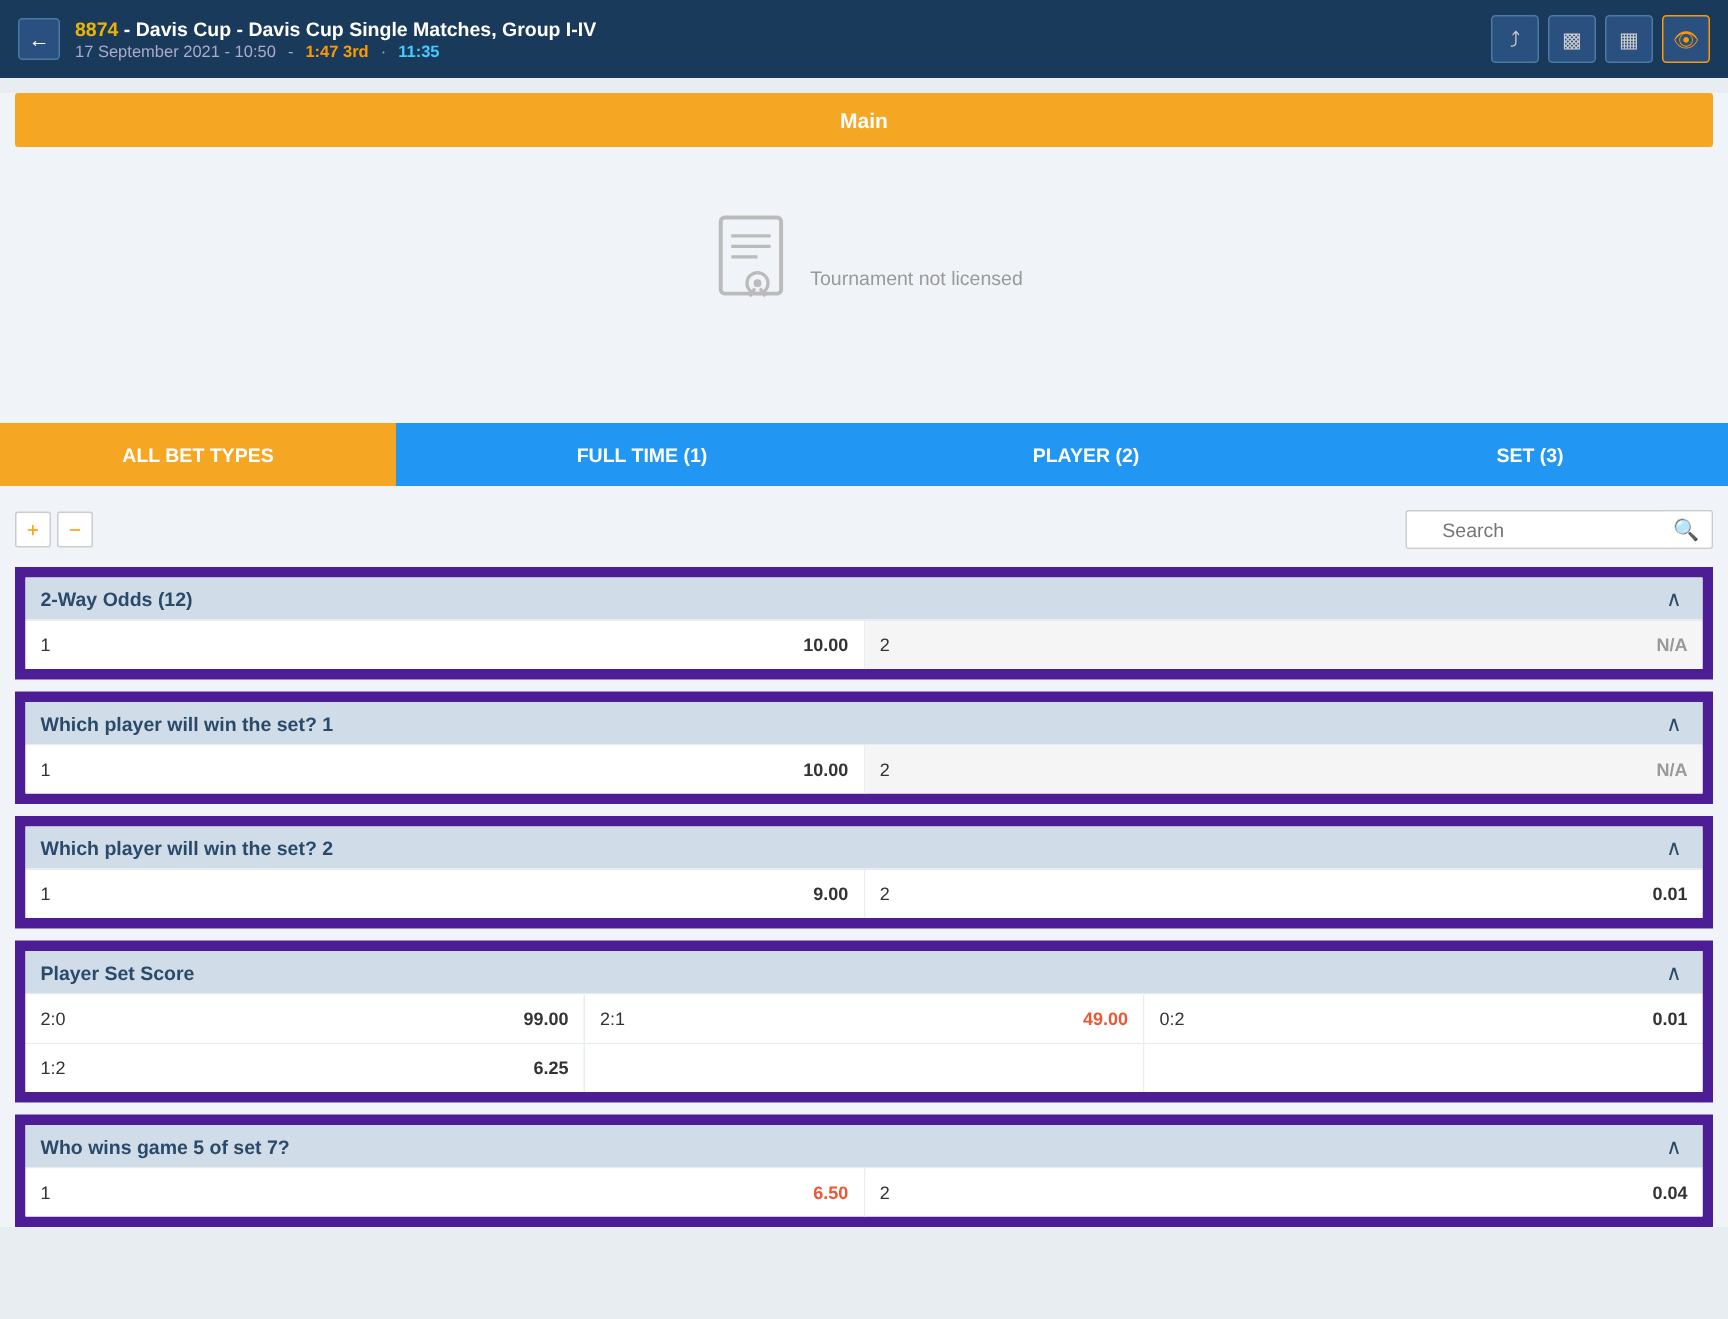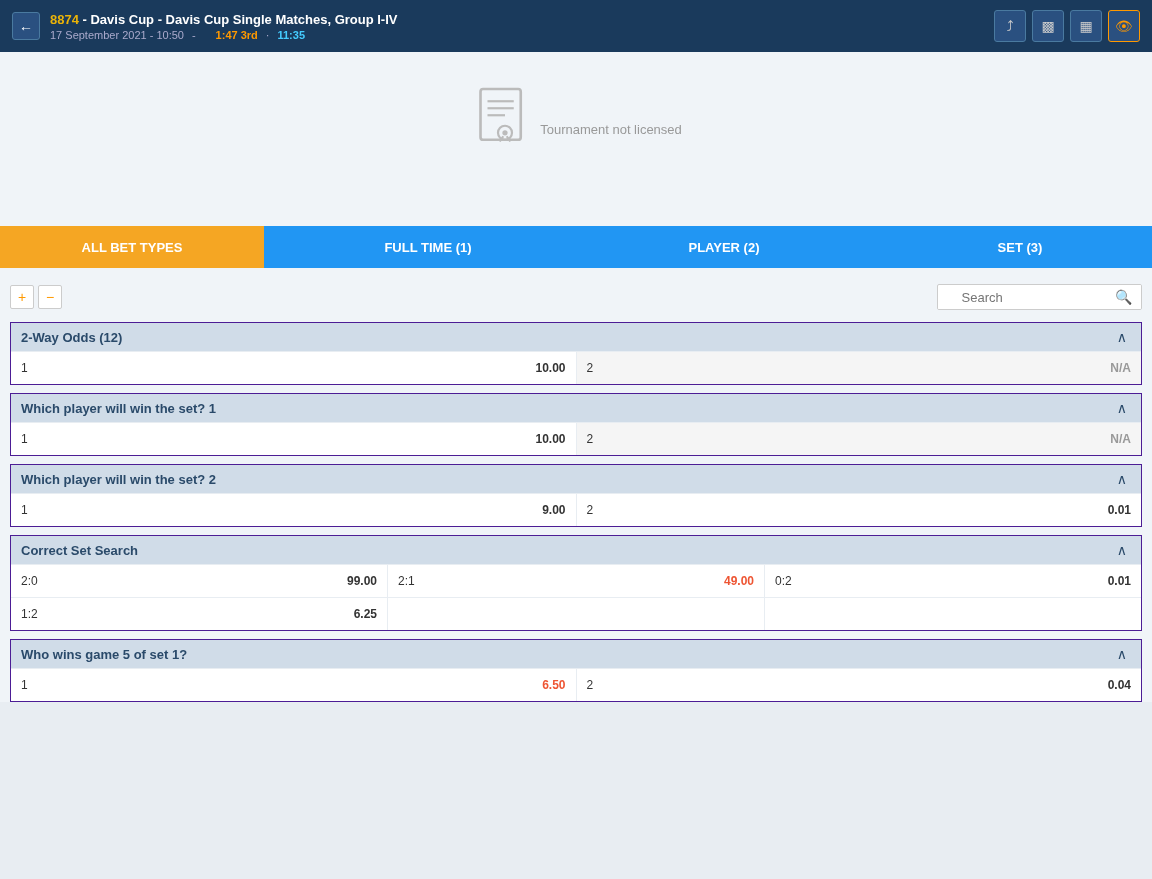--- a/index.html
+++ b/index.html
@@ -20,21 +20,21 @@
       border: 1px solid #4a7aa0;
       color: #fff;
       width: 28px; height: 28px;
       display: flex; align-items: center; justify-content: center;
       cursor: pointer; border-radius: 3px; font-size: 14px;
     }
     .header-info { }
     .header-title { color: #fff; font-size: 13px; font-weight: bold; }
     .header-title span.event-id { color: #eab308; }
     .header-subtitle { color: #aac; font-size: 11px; margin-top: 2px; display: flex; align-items: center; gap: 8px; }
-    .header-subtitle .live-time { color: #f90; font-weight: bold; margin-left: 12px; }
+    .header-subtitle .live-time { color: #f90; font-weight: bold; }
     .header-subtitle .time2 { color: #4cf; font-weight: bold; }
     .header-icons { display: flex; gap: 6px; }
     .header-icon-btn {
       background: #2a5080;
       border: 1px solid #4a7aa0;
       color: #ccc;
       width: 32px; height: 32px;
       display: flex; align-items: center; justify-content: center;
       cursor: pointer; border-radius: 3px; font-size: 14px;
     }
@@ -128,21 +128,21 @@
     .search-btn {
       background: #fff;
       border: none;
       padding: 4px 8px;
       cursor: pointer;
       color: #666;
       font-size: 14px;
     }
 
     
-    .bet-section { margin: 0 10px 8px; background: #fff; border: 1px solid #4c1d95; }
+    .bet-section { margin: 0 10px 8px; background: #fff; border: 7px solid #4c1d95; }
     .bet-section-header {
       background: #d0dce8;
       display: flex;
       align-items: center;
       justify-content: space-between;
       padding: 6px 10px;
       font-size: 13px;
       font-weight: bold;
       color: #2a4a6a;
     }
@@ -197,20 +197,21 @@
   <div class="header-icons">
     <button class="header-icon-btn">⤴</button>
     <button class="header-icon-btn">▩</button>
     <button class="header-icon-btn">▦</button>
     <button class="header-icon-btn active">👁</button>
   </div>
 </div>
 
 <div class="main-content">
 
+  <div class="main-banner">Main</div>
 
   <div class="not-licensed">
     <div class="not-licensed-icon">
       <svg viewBox="0 0 80 80" xmlns="http://www.w3.org/2000/svg">
         <rect x="12" y="8" width="46" height="58" rx="3" fill="none" stroke="#bbb" stroke-width="3"></rect>
         <line x1="20" y1="22" x2="50" y2="22" stroke="#bbb" stroke-width="2.5"></line>
         <line x1="20" y1="30" x2="50" y2="30" stroke="#bbb" stroke-width="2.5"></line>
         <line x1="20" y1="38" x2="40" y2="38" stroke="#bbb" stroke-width="2.5"></line>
         <circle cx="40" cy="58" r="8" fill="none" stroke="#bbb" stroke-width="2.5"></circle>
         <circle cx="40" cy="58" r="3" fill="#bbb"></circle>
@@ -283,21 +284,21 @@
             <span class="bet-cell-value ">9.00</span>
           </div>
           <div class="bet-cell">
             <span class="bet-cell-label">2</span>
             <span class="bet-cell-value ">0.01</span>
           </div>
         </div>
       </div>
       <div class="bet-section">
         <div class="bet-section-header">
-          <span>Correct Set Search</span>
+          <span>Player Set Score</span>
           <button class="collapse-btn">∧</button>
         </div>
         <div class="bet-row">
           <div class="bet-cell">
             <span class="bet-cell-label">2:0</span>
             <span class="bet-cell-value ">99.00</span>
           </div>
           <div class="bet-cell">
             <span class="bet-cell-label">2:1</span>
             <span class="bet-cell-value red">49.00</span>
@@ -311,21 +312,21 @@
           <div class="bet-cell">
             <span class="bet-cell-label">1:2</span>
             <span class="bet-cell-value ">6.25</span>
           </div>
           <div class="bet-cell"></div>
           <div class="bet-cell"></div>
         </div>
       </div>
       <div class="bet-section">
         <div class="bet-section-header">
-          <span>Who wins game 5 of set 1?</span>
+          <span>Who wins game 5 of set 7?</span>
           <button class="collapse-btn">∧</button>
         </div>
         <div class="bet-row">
           <div class="bet-cell">
             <span class="bet-cell-label">1</span>
             <span class="bet-cell-value red">6.50</span>
           </div>
           <div class="bet-cell">
             <span class="bet-cell-label">2</span>
             <span class="bet-cell-value ">0.04</span>

